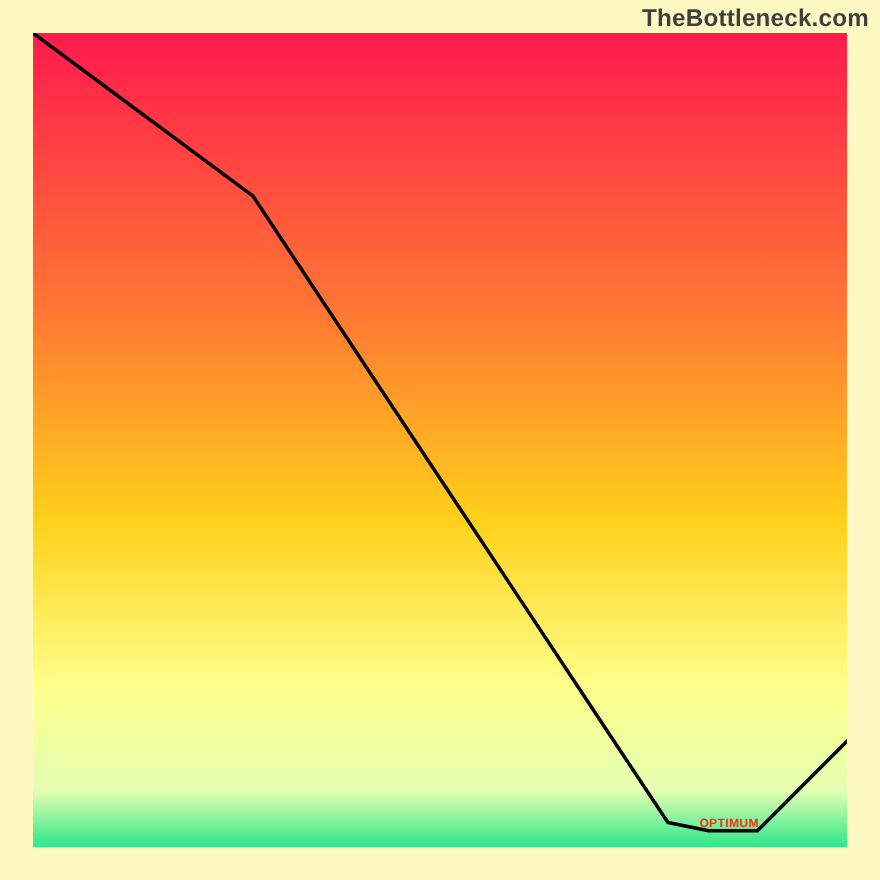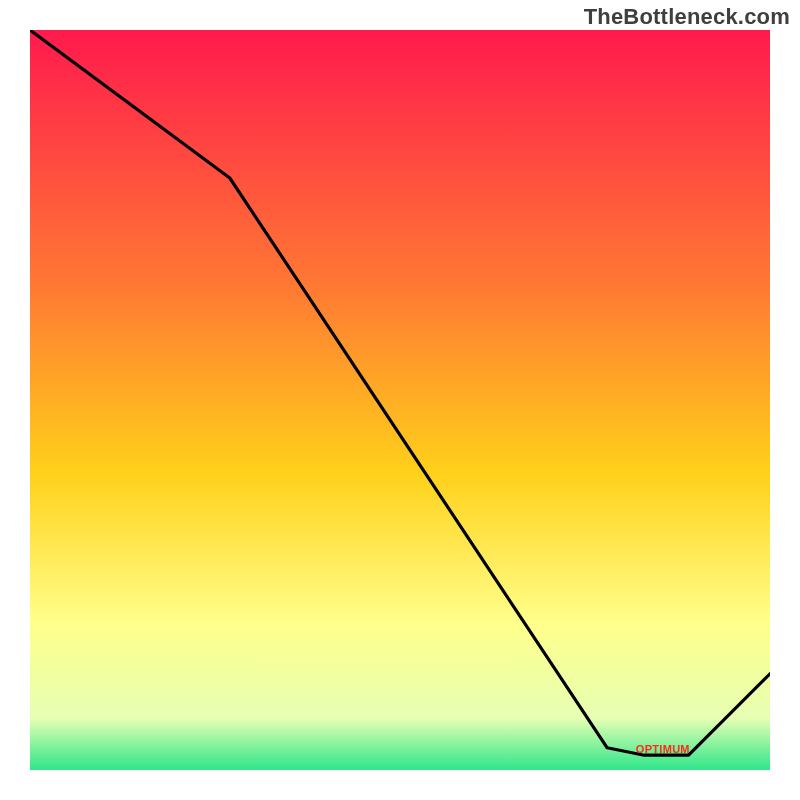--- a/index.html
+++ b/index.html
@@ -10,21 +10,21 @@
     background: #000;
     overflow: hidden;
     font-family: Arial, Helvetica, sans-serif;
   }
   .frame {
     position: absolute;
     left: 0;
     top: 0;
     width: 800px;
     height: 800px;
-    background: #ffffff;
+    background: #fef9c3;
   }
   .watermark {
     position: absolute;
     top: 4px;
     right: 10px;
     font-size: 22px;
     font-weight: 600;
     color: #3f3f3f;
     letter-spacing: 0.2px;
   }

